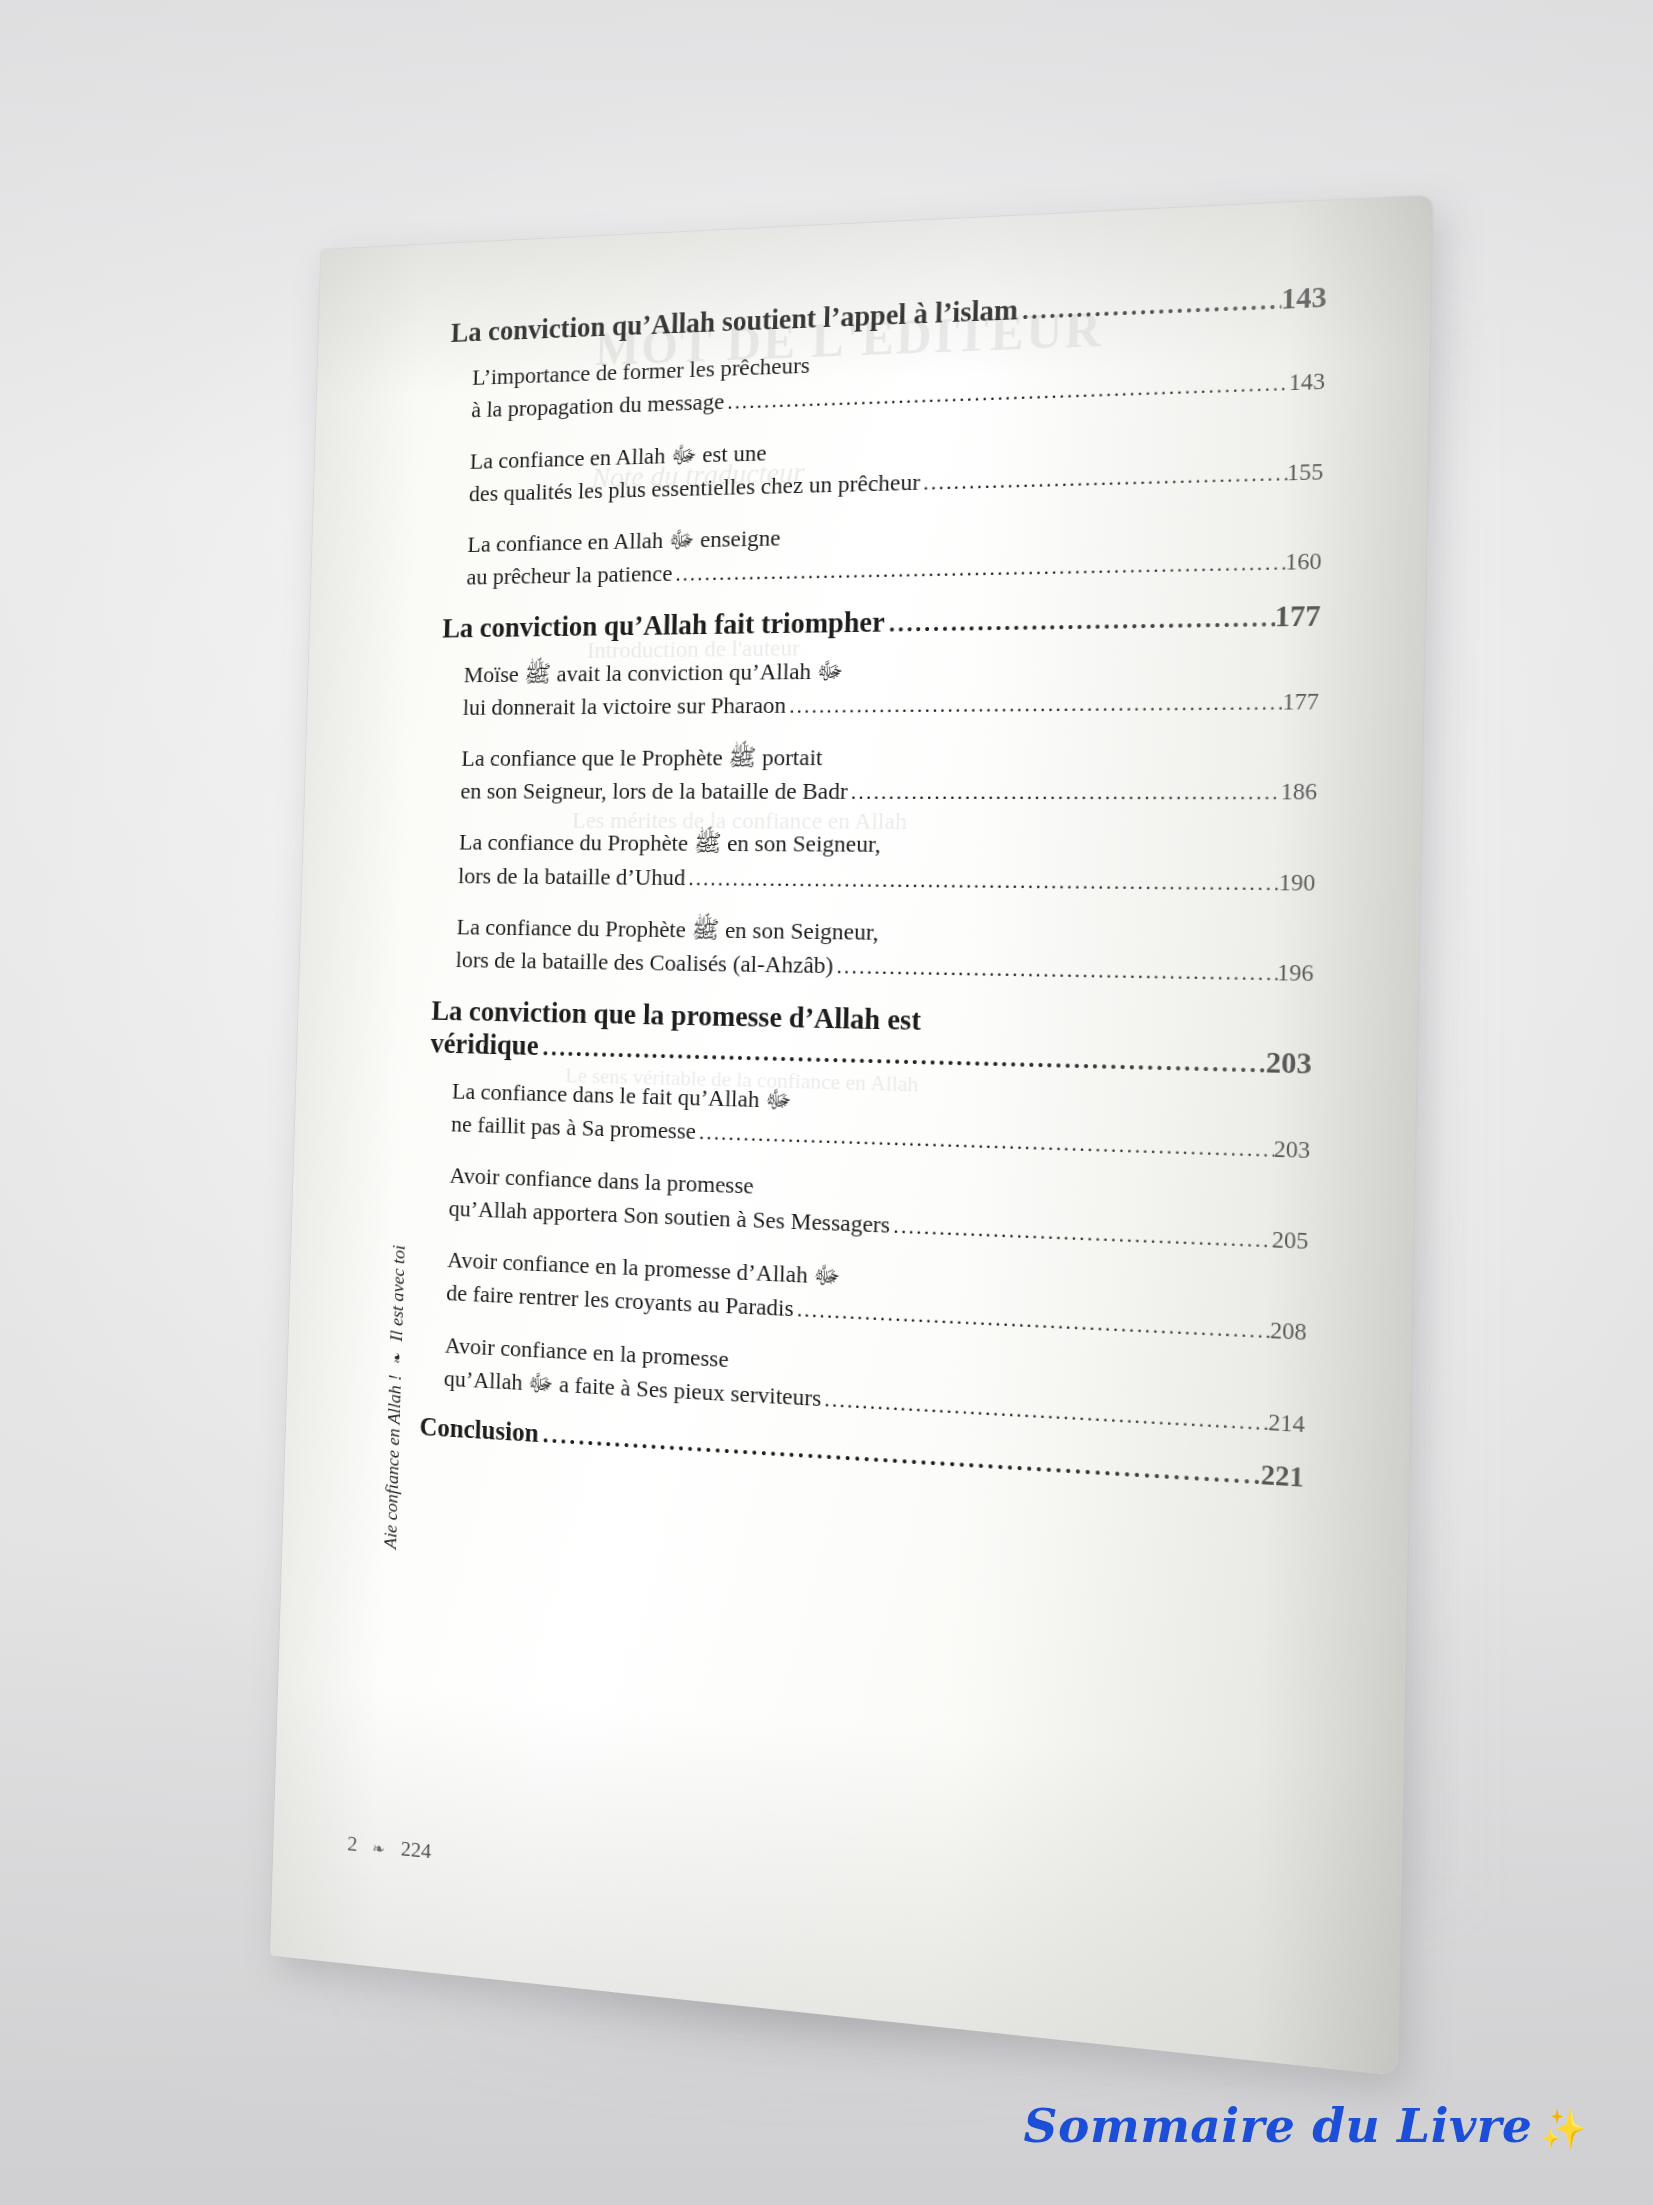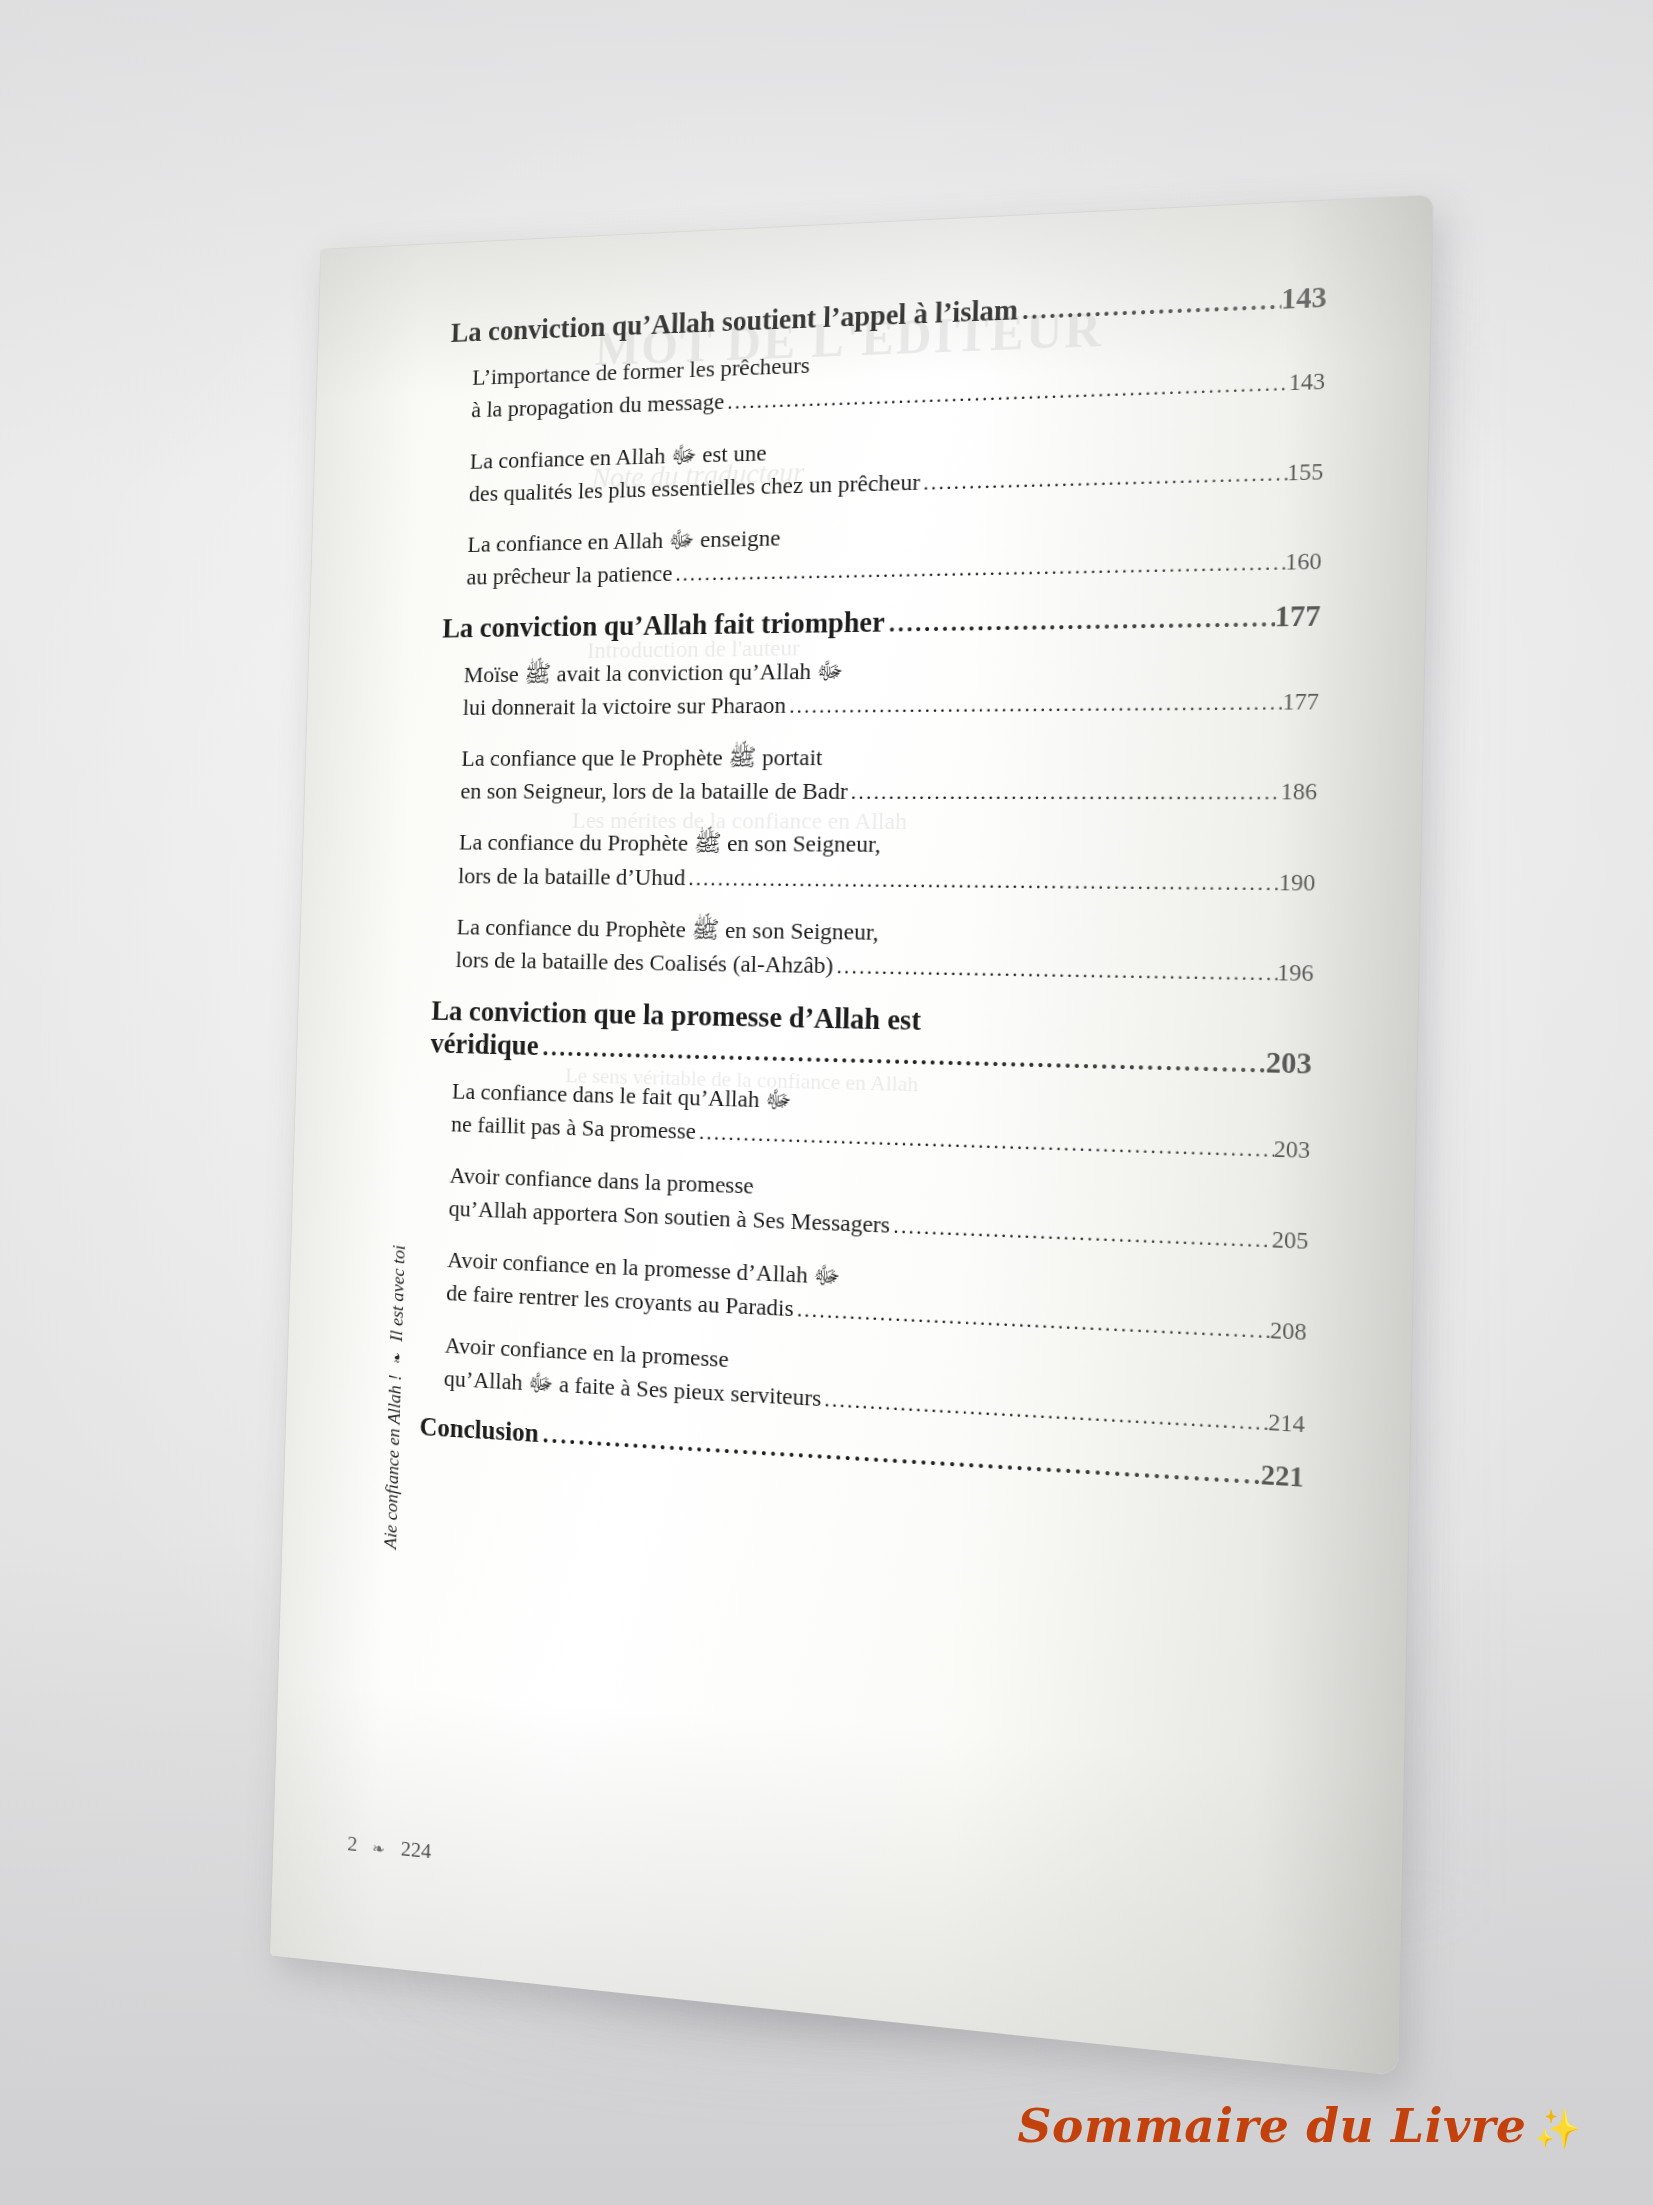--- a/index.html
+++ b/index.html
@@ -213,27 +213,27 @@
     font-size: 18.6px;
     color: #242424;
     text-align: center;
     white-space: nowrap;
   }
   .side-text .dot { font-style: normal; font-size: 14.2px; padding: 0 6.6px; }
 
   
   .caption {
     position: absolute;
-    right: 72px;
+    right: 66px;
     bottom: 52px;
     font-family: "DejaVu Serif", serif;
     font-style: italic;
     font-weight: bold;
     font-size: 47px;
-    color: #c2410c;
+    color: #1d4ed8;
     letter-spacing: 0.5px;
     white-space: nowrap;
   }
   .caption .spark { font-style: normal; font-size: 38px; padding-left: 7.7px; }
 </style>
 </head>
 <body>
 
 <div class="photo-bg"></div>
 <div class="bg-vignette"></div>

